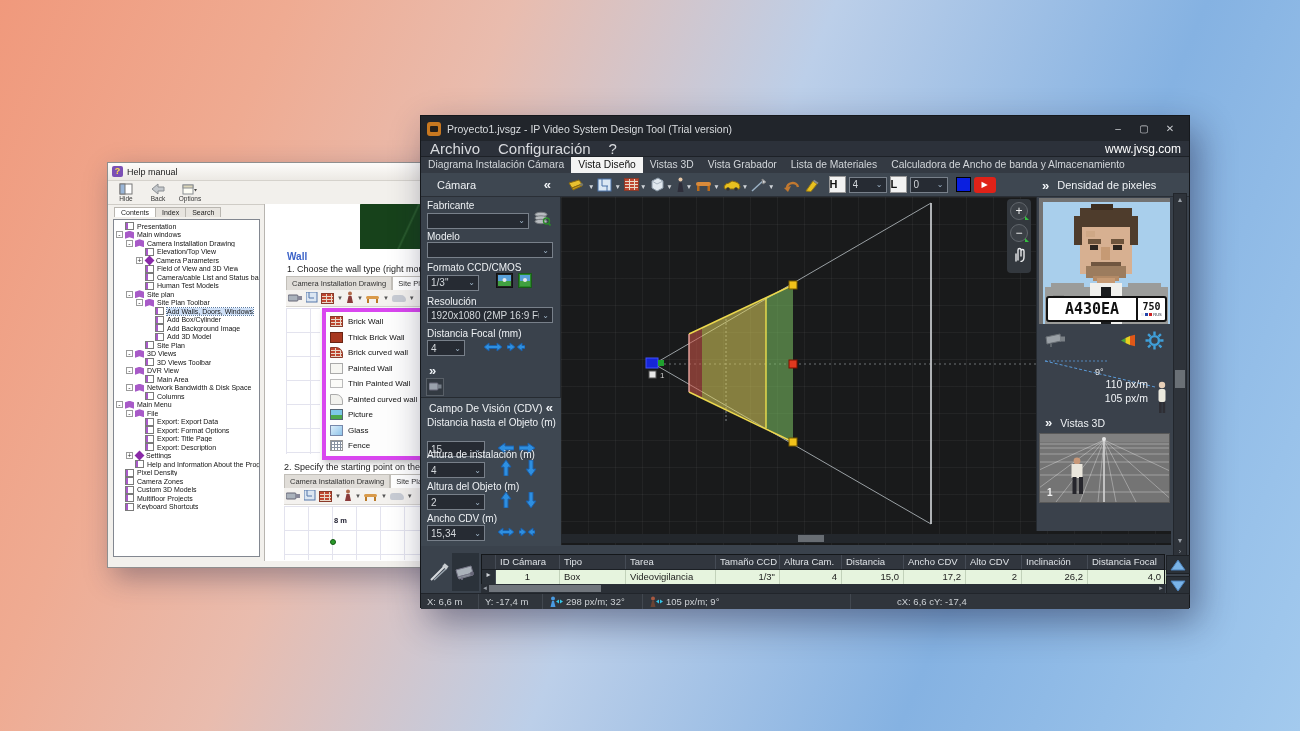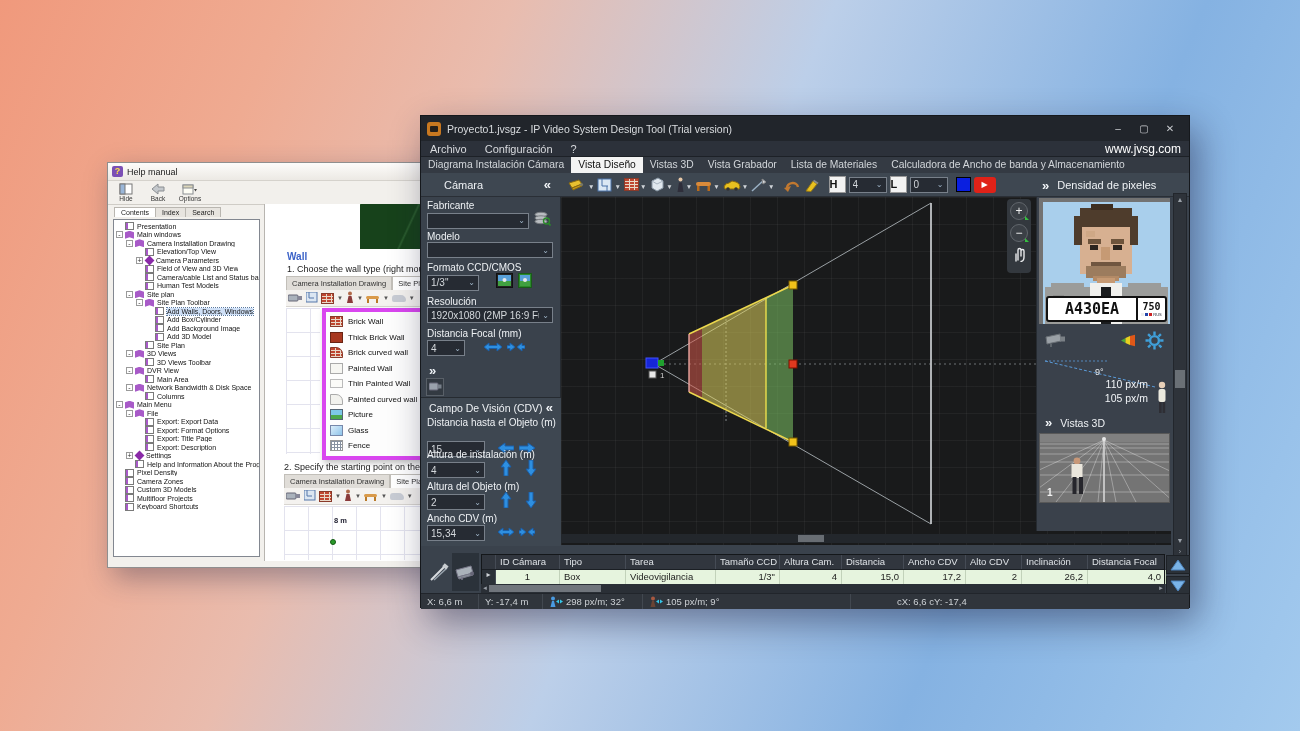--- a/index.html
+++ b/index.html
@@ -63,29 +63,29 @@
 
   
   .app-win{left:420px;top:115px;width:770px;height:493px;background:#3a424c;border:1px solid #15181c;
     box-shadow:8px 14px 34px rgba(20,20,50,.45);z-index:2;}
   .titlebar{position:absolute;left:0;top:0;width:100%;height:25px;background:#21252b;display:flex;align-items:center;padding:0 6px;}
   .app-icon{width:14px;height:14px;border-radius:3px;background:#c87820;position:relative;margin-right:6px;flex:none;}
   .app-icon:after{content:"";position:absolute;left:3px;top:4px;width:8px;height:6px;background:#26201a;border-radius:1px;}
   .titlebar .t{font-size:10.5px;color:#d9dcdf;flex:1;white-space:nowrap;overflow:hidden;}
   .winbtn{width:26px;height:17px;text-align:center;line-height:17px;font-size:10px;color:#c9ccd0;flex:none;}
   .menubar{position:absolute;left:0;top:25px;width:100%;height:16px;background:#2c313a;display:flex;align-items:center;border-bottom:1px solid #1d2127;}
-  .mitem{font-size:11px;color:#d8dade;padding:8px 9px;}
+  .mitem{font-size:15px;color:#d8dade;padding:8px 9px;}
   .website{margin-left:auto;font-size:12px;color:#fff;padding-right:8px;}
   .tabbar{position:absolute;left:0;top:41px;width:100%;height:16px;background:#343a43;display:flex;align-items:stretch;overflow:hidden;}
   .atab{font-size:10.3px;color:#d2d6da;padding:2px 7px 0;white-space:nowrap;}
   .atab.on{background:#f4f4f4;color:#111;}
   .toolrow{position:absolute;left:0;top:57px;width:100%;height:24px;background:#3e4751;border-bottom:1px solid #2a2f36;display:flex;}
   .panel-head{font-size:11px;color:#eef1f4;display:flex;align-items:center;}
   .chev{font-size:13px;font-weight:bold;color:#f2f5f8;}
-  .cam-head{width:140px;padding-left:23px;}
+  .cam-head{width:140px;padding-left:16px;}
   .cam-head .chev{margin-left:auto;margin-right:10px;}
   .main-toolbar{display:flex;align-items:center;gap:3px;padding-left:6px;width:475px;}
   .tbi{display:flex;align-items:center;}
   .caret{font-size:6.5px;color:#cfd3d8;margin:4px 0 0 1px;}
   .hlbox{width:17px;height:17px;background:#f2f2f2;border:1px solid #999;color:#111;font-weight:bold;font-size:11px;text-align:center;line-height:15px;}
   .dd{height:16px;background:#262b33;border:1px solid #78808a;color:#d4d8dc;font-size:10px;display:flex;align-items:center;padding:0 3px;}
   .dd .v{flex:1;white-space:nowrap;overflow:hidden;}
   .dd .c{color:#9fb5c8;font-size:8px;margin-left:3px;}
   .tb-dd{width:38px;}
   .colorsq{width:15px;height:15px;background:#0a1fe0;border:1px solid #000;}

